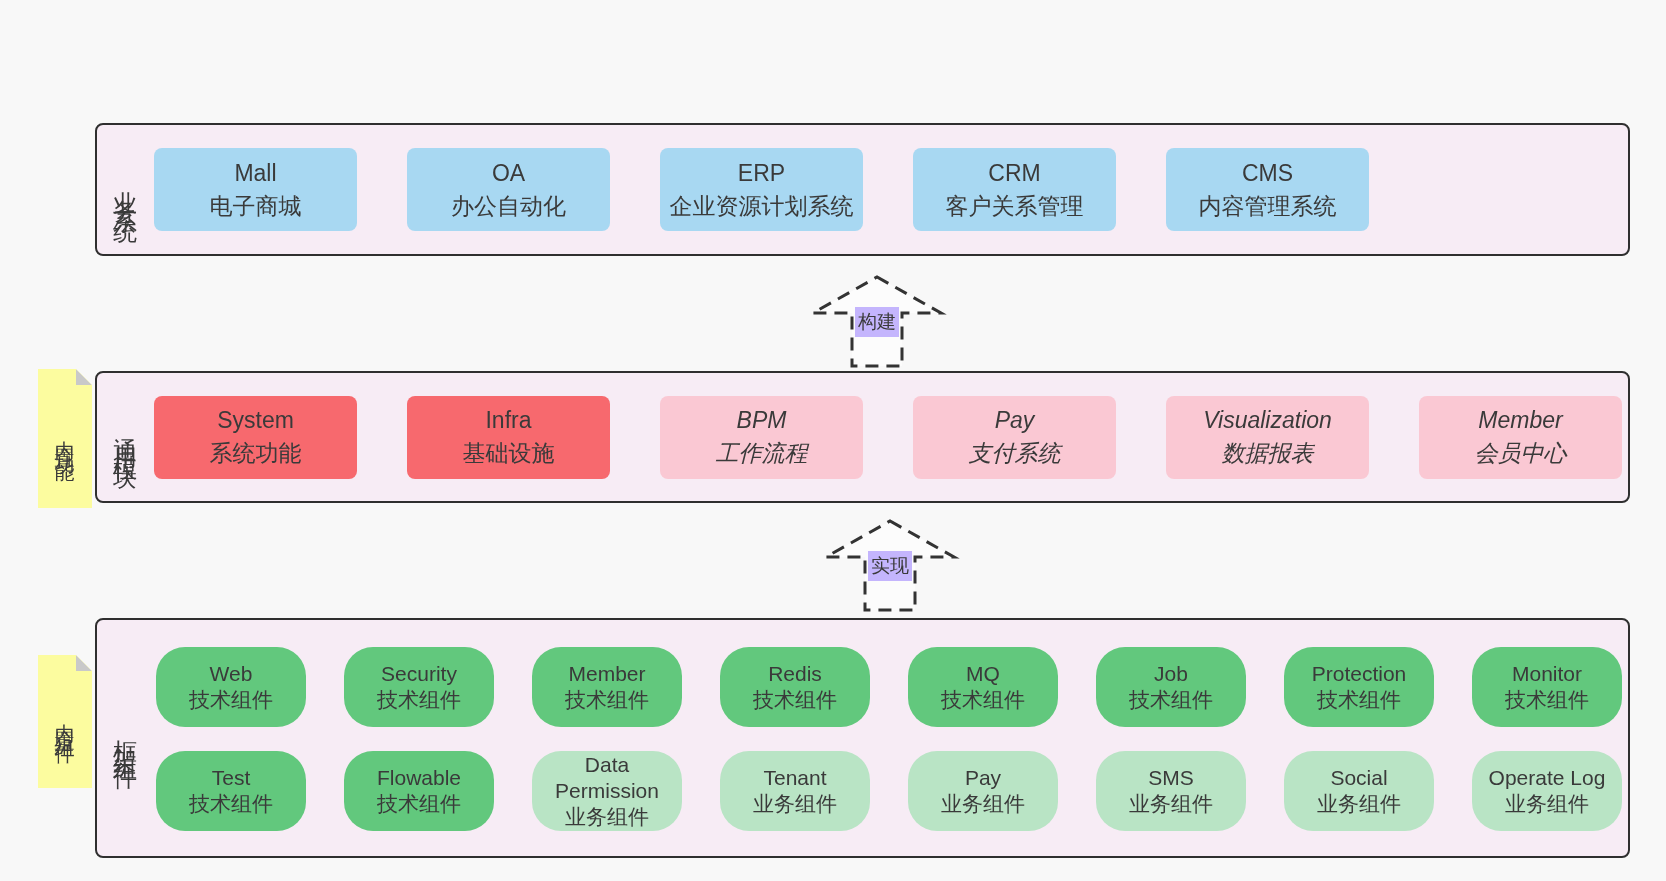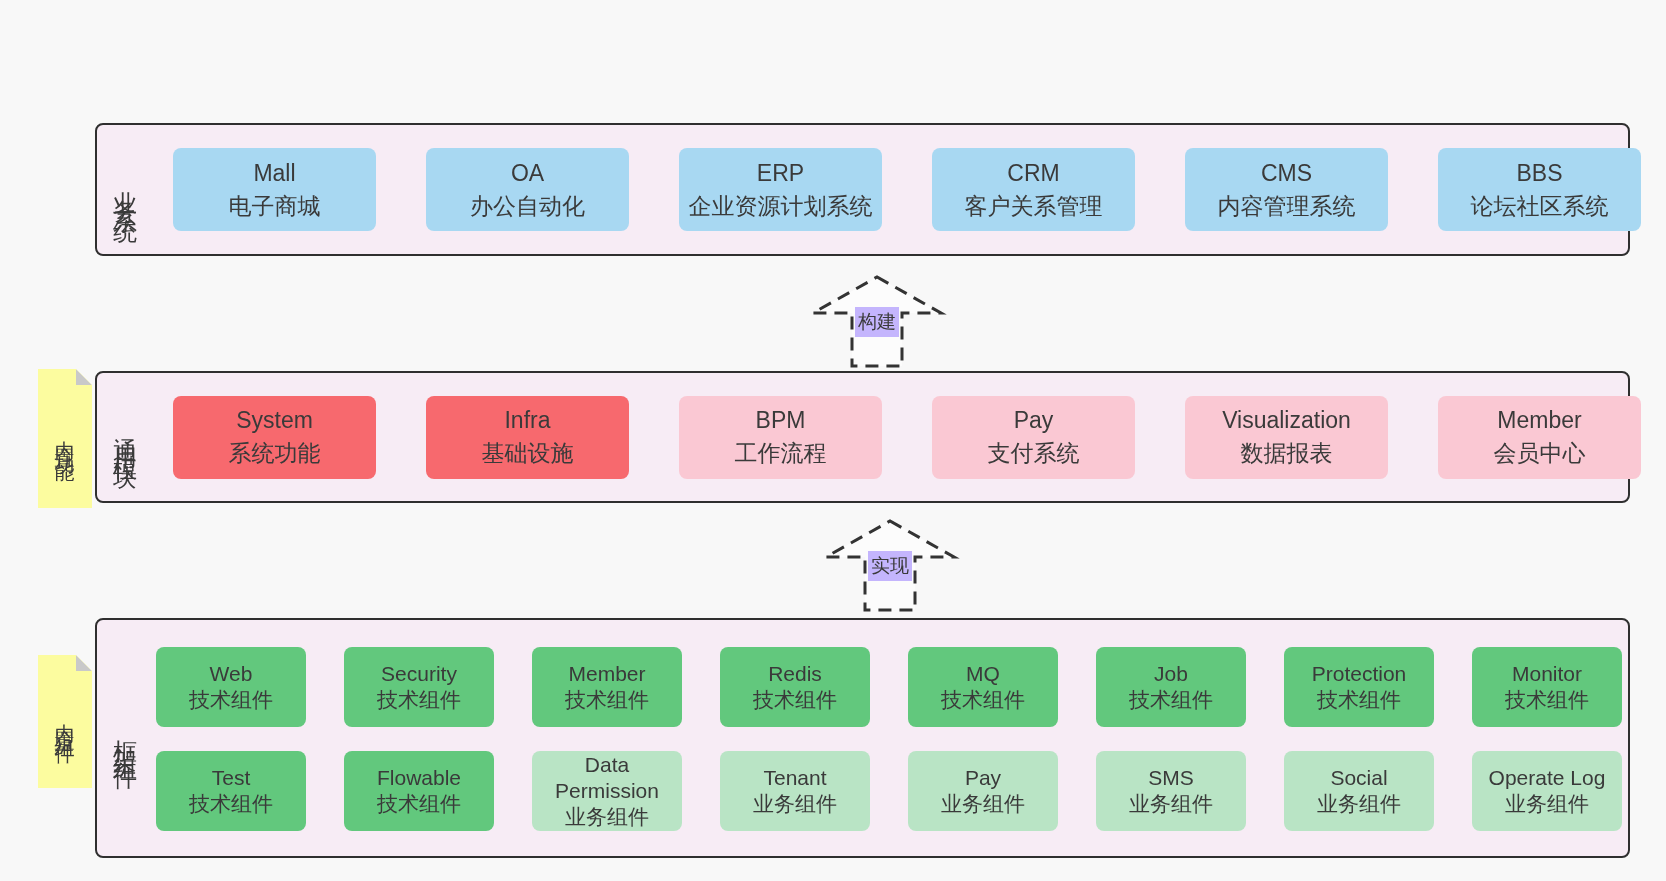--- a/index.html
+++ b/index.html
@@ -11,32 +11,32 @@
     color:var(--text,#3a3a3a);
   }
   .container{
     position:absolute;left:95px;width:1535px;box-sizing:border-box;
     background:var(--container-bg,#f7ecf5);
     border:2px solid var(--border,#2f2f2f);
     border-radius:8px;
   }
   .layer-label{position:absolute;left:0;top:0;bottom:0;width:56px;display:flex;align-items:center;justify-content:center;}
   .layer-label span{writing-mode:vertical-rl;text-orientation:upright;font-size:24px;letter-spacing:9px;line-height:1;}
-  .hbox-row{position:absolute;left:57px;top:0;bottom:0;display:flex;align-items:center;gap:50px;margin-left:19px;}
+  .hbox-row{position:absolute;left:57px;top:0;bottom:0;display:flex;align-items:center;gap:50px;}
   .rows{position:absolute;left:59px;top:27px;display:flex;flex-direction:column;gap:24px;}
   .rows .row{display:flex;gap:38px;}
   .box{
     border-radius:8px;display:flex;flex-direction:column;align-items:center;justify-content:center;
     text-align:center;
   }
   .box.lg{width:203px;height:83px;font-size:23px;line-height:33px;}
-  .box.sm{width:150px;height:80px;font-size:21px;line-height:26px;}
+  .box.sm{width:150px;height:80px;font-size:21px;line-height:26px;border-radius:29px;}
   .blue{background:var(--blue,#a8d8f2);}
   .red{background:var(--red,#f7696e);}
-  .pink{background:var(--pink,#fac8d3);}
+  .pink{background:var(--pink,#fac8d3);font-style:italic;}
   .green{background:var(--green,#62c87d);}
   .lightgreen{background:var(--light-green,#b9e4c5);}
   .sticky{
     position:absolute;width:54px;background:var(--sticky,#fcfc9f);
     clip-path:polygon(0 0, calc(100% - 16px) 0, 100% 16px, 100% 100%, 0 100%);
     display:flex;align-items:center;justify-content:center;
   }
   .sticky .fold{position:absolute;top:0;right:0;width:16px;height:16px;background:var(--fold,#c9c9c9);clip-path:polygon(0 0, 100% 100%, 0 100%);}
   .sticky span{writing-mode:vertical-rl;text-orientation:upright;font-size:20px;letter-spacing:7px;line-height:1;}
   .sticky1{left:38px;top:369px;height:139px;}
@@ -76,24 +76,20 @@
         <div>企业资源计划系统</div>
       </div>
       <div class="box lg blue">
         <div>CRM</div>
         <div>客户关系管理</div>
       </div>
       <div class="box lg blue">
         <div>CMS</div>
         <div>内容管理系统</div>
       </div>
-      <div class="box lg blue">
-        <div>BBS</div>
-        <div>论坛社区系统</div>
-      </div>
     </div>
   </div>
 
   <div class="arrow arrow1">
     <svg width="150" height="95" viewBox="0 0 150 95">
       <path d="M75 3 L139 39 L100 39 L100 92 L50 92 L50 39 L11 39 Z" fill="#fcfcfc" stroke="#333333" stroke-width="3" stroke-dasharray="13 8"></path>
     </svg>
     <span class="arrow-label">构建</span>
   </div>
 

